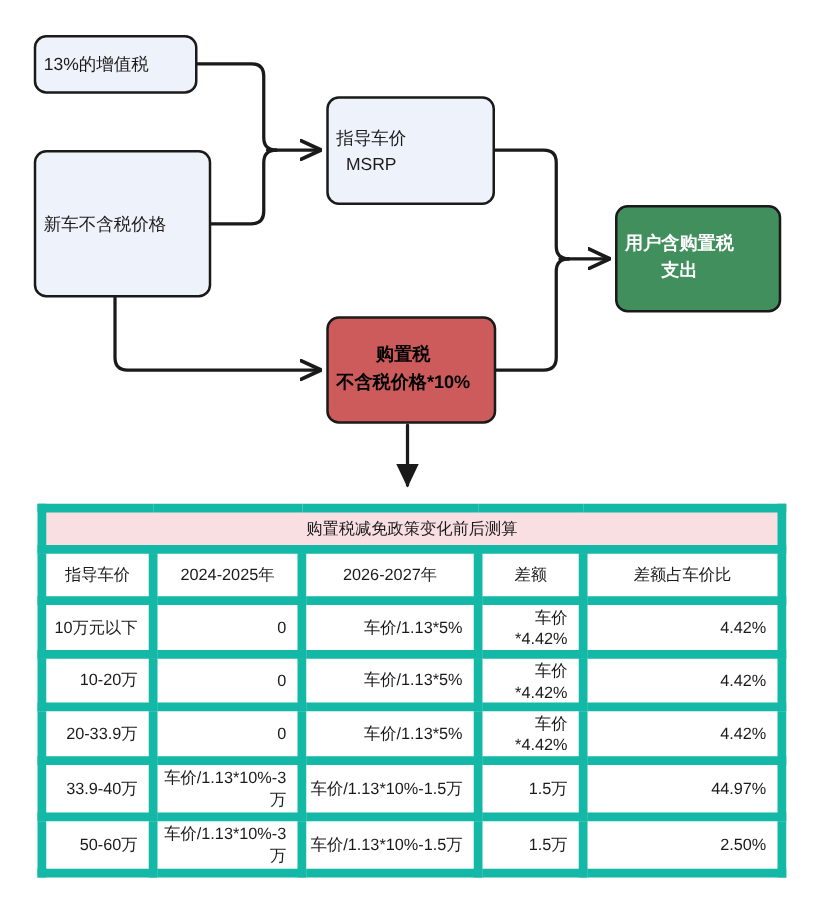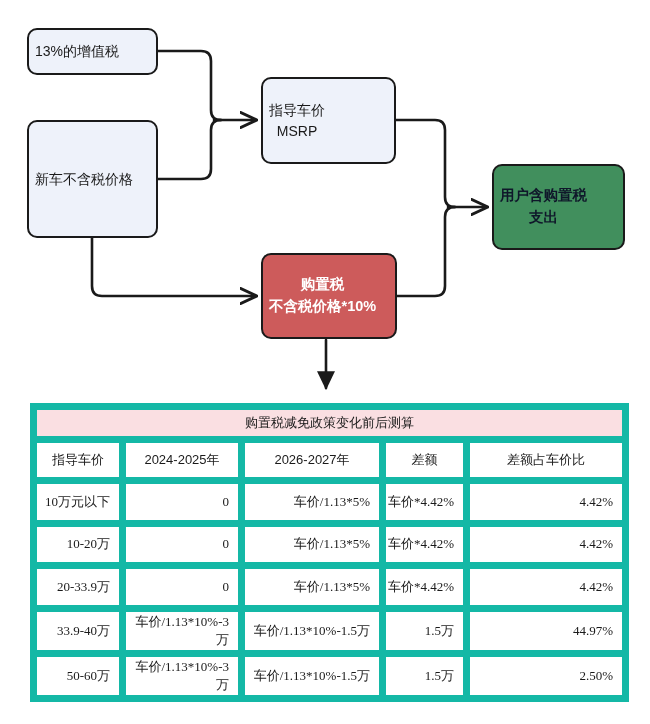--- a/index.html
+++ b/index.html
@@ -39,33 +39,33 @@
   }
 
   .node-blue {
     background: #eef2fa;
     color: #1a1a1a;
     font-size: 14px;
     font-weight: normal;
   }
   .node-red {
     background: #cd5b5b;
+    color: #000000;
+    font-size: 14.5px;
+    font-weight: bold;
+  }
+  .node-green {
+    background: #418f5d;
     color: #ffffff;
     font-size: 14.5px;
     font-weight: bold;
   }
-  .node-green {
-    background: #418f5d;
-    color: #0f172a;
-    font-size: 14.5px;
-    font-weight: bold;
-  }
 
   #node-vat      { left: 27px;  top: 28px;  width: 131px; height: 47px; }
-  #node-netprice { left: 27px;  top: 120px; width: 131px; height: 118px; }
+  #node-netprice { left: 27px;  top: 120px; width: 142px; height: 118px; }
   #node-msrp     { left: 261px; top: 77px;  width: 135px; height: 87px; }
   #node-purchase { left: 261px; top: 253px; width: 136px; height: 86px; }
   #node-output   { left: 492px; top: 164px; width: 133px; height: 86px; }
 
   
   #calc-table-wrap {
     position: absolute;
     left: 30px;
     top: 403px;
     width: 592px;
@@ -95,21 +95,20 @@
     vertical-align: middle;
     background: #ffffff;
     border-radius: 15px;
   }
   tr.data-row td {
     height: 42.5px;
     text-align: right;
     vertical-align: middle;
     padding-right: 9px;
     background: #ffffff;
-    font-family: Liberation Serif, serif;
   }
   col.c1 { width: 89px; }
   col.c2 { width: 119px; }
   col.c3 { width: 141px; }
   col.c4 { width: 84px; }
   col.c5 { width: 159px; }
 </style>
 </head>
 <body>
 

